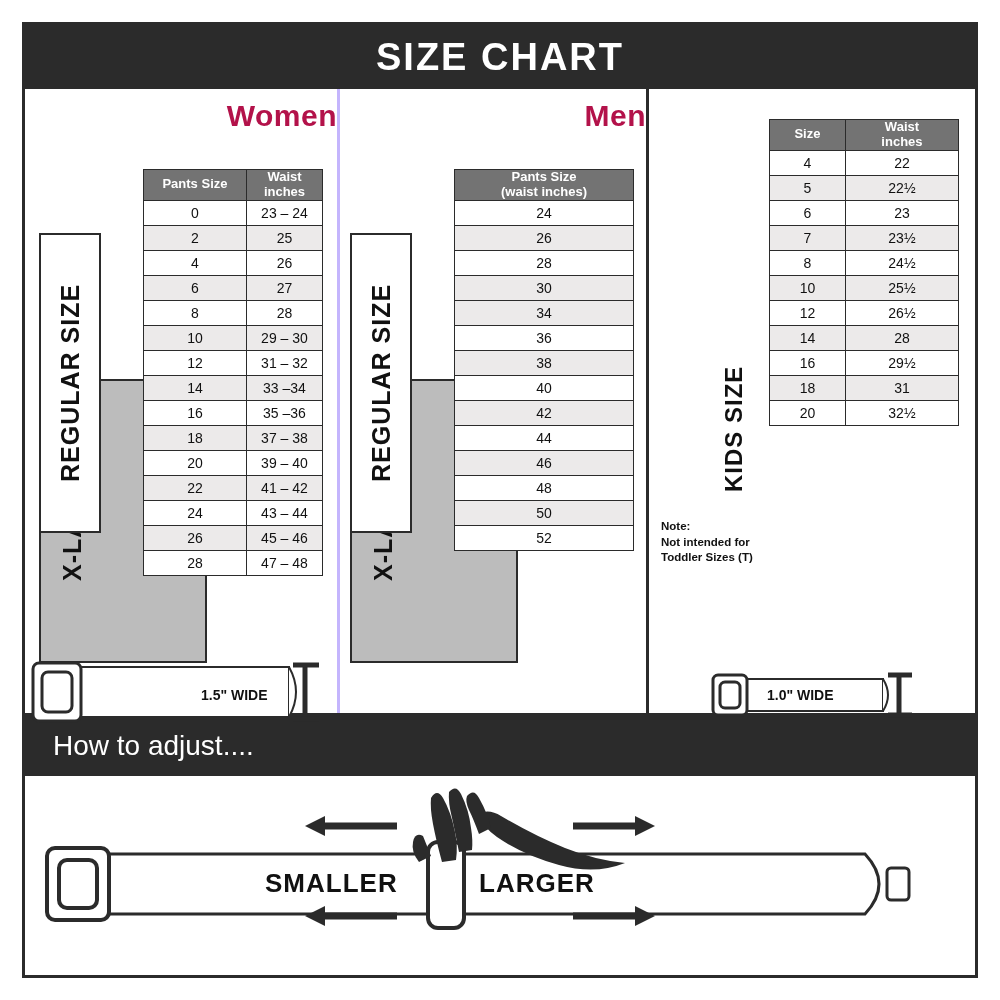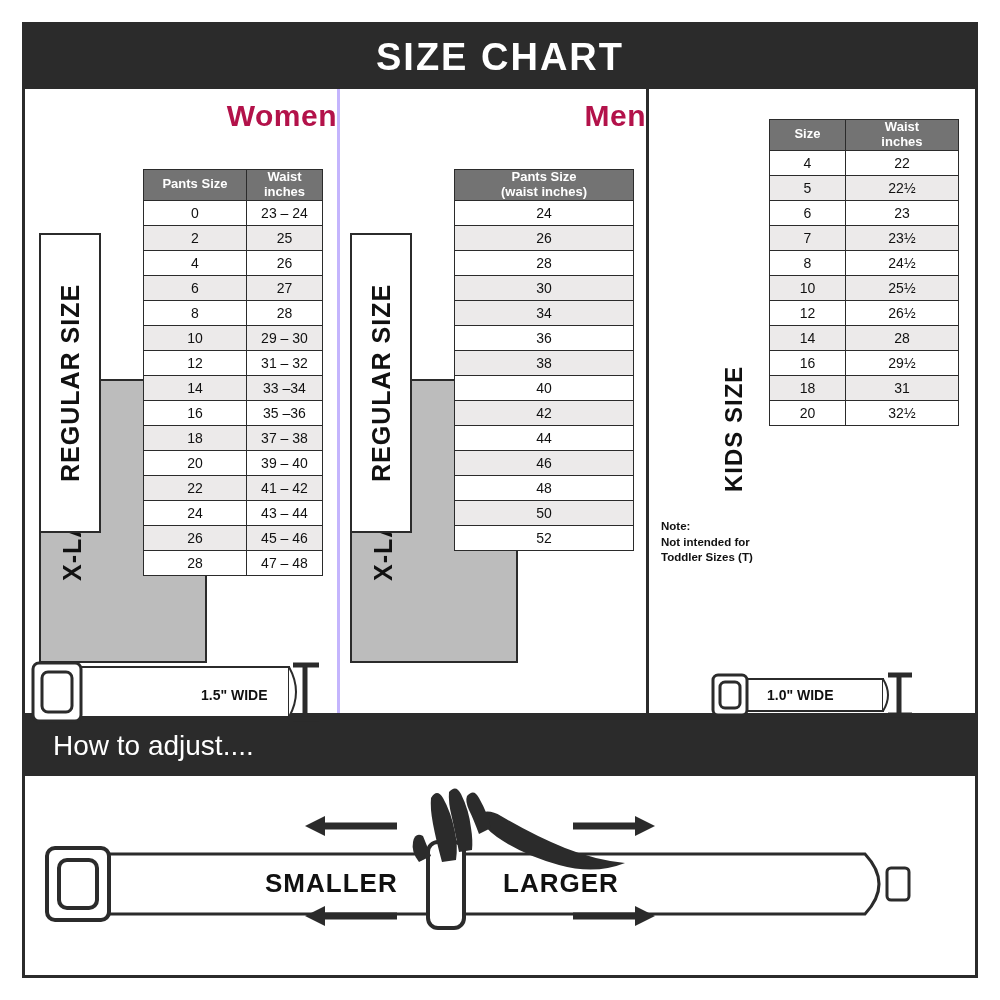--- a/index.html
+++ b/index.html
@@ -351,17 +351,17 @@
 
       <g fill="#2b2b2b">
         <path d="M452,38 q12,-6 24,2 q34,20 64,32 q30,12 60,15 q-30,12 -66,2 q-36,-10 -62,-28 q-14,-10 -20,-23 z"></path>
         <path d="M406,22 q6,-10 12,0 q8,14 12,34 q3,14 1,28 l-14,2 q-6,-22 -9,-38 q-3,-16 -2,-26 z"></path>
         <path d="M424,16 q7,-8 12,2 q8,16 10,34 q2,12 1,22 l-13,2 q-4,-20 -7,-34 q-4,-16 -3,-26 z"></path>
         <path d="M442,20 q7,-8 12,2 q9,16 12,30 l-12,6 q-6,-16 -10,-24 q-4,-9 -2,-14 z"></path>
         <path d="M398,60 q-8,-4 -10,6 q-2,10 6,20 l12,-6 z"></path>
       </g>
     </svg>
     <div class="lbl" style="left:240px;top:92px;">SMALLER</div>
-    <div class="lbl" style="left:478px;top:92px;">LARGER</div>
+    <div class="lbl" style="left:454px;top:92px;">LARGER</div>
   </div>
 
 </div>
 </div>
 
 </body></html>

